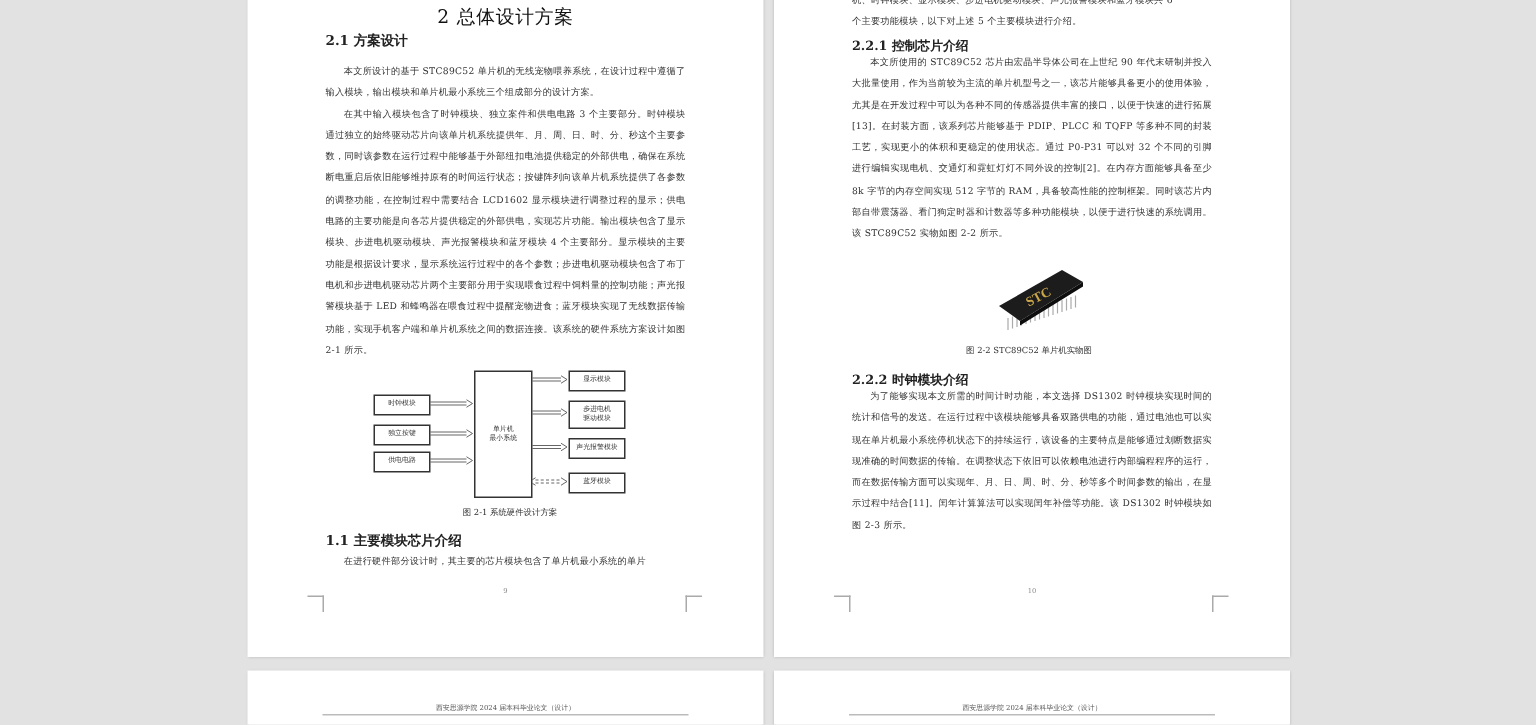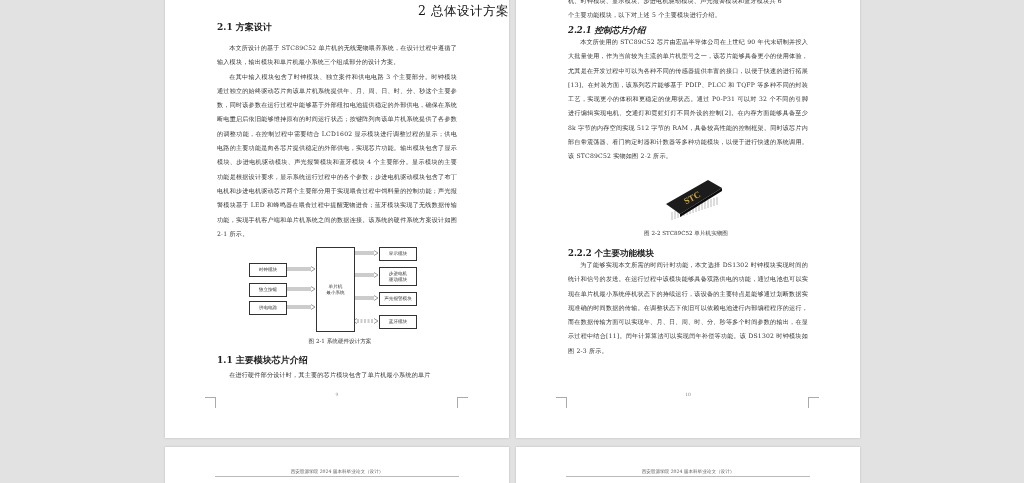--- a/index.html
+++ b/index.html
@@ -13,21 +13,21 @@
   .page {
     position:absolute; background:#fff;
     box-shadow: 0 0 2px rgba(0,0,0,0.18);
   }
   #page-9  { left:165px; top:-2px; width:344px; height:440px; }
   #page-10 { left:516px; top:-2px; width:344px; height:440px; }
   #page-11 { left:165px; top:447px; width:344px; height:60px; }
   #page-12 { left:516px; top:447px; width:344px; height:60px; }
 
   .chapter-title {
-    position:absolute; left:0; right:0; top:5px; text-align:right;
+    position:absolute; left:0; right:0; top:5px; text-align:center;
     font-size:12.5px; font-weight:normal; color:#111; letter-spacing:0.5px;
   }
   .h2 { position:absolute; font-size:9px; font-weight:bold; color:#222; }
   .h3 { position:absolute; font-size:8.5px; font-weight:bold; color:#222; }
   .para {
     position:absolute; font-size:6.1px; line-height:14.3px; color:#333;
     text-align:justify; letter-spacing:0.2px;
   }
   .para p { margin:0; text-indent:2em; }
   .para p.noindent { text-indent:0; }
@@ -102,21 +102,21 @@
   <div class="corner bl" style="left:40px; top:399px;"></div>
   <div class="corner br" style="left:292px; top:399px;"></div>
 </div>
 
 <div class="page" id="page-10">
   <div class="para" style="left:52px; top:-4px; width:240px;">
     <p class="noindent">机、时钟模块、显示模块、步进电机驱动模块、声光报警模块和蓝牙模块共 6</p>
     <p class="noindent">个主要功能模块，以下对上述 5 个主要模块进行介绍。</p>
   </div>
 
-  <div class="h3" style="left:52px; top:27px;font-style:italic;">2.2.1 控制芯片介绍</div>
+  <div class="h3" style="left:52px; top:27px;">2.2.1 控制芯片介绍</div>
   <div class="para" style="left:52px; top:37px; width:240px;">
     <p>本文所使用的 STC89C52 芯片由宏晶半导体公司在上世纪 90 年代末研制并投入大批量使用，作为当前较为主流的单片机型号之一，该芯片能够具备更小的使用体验，尤其是在开发过程中可以为各种不同的传感器提供丰富的接口，以便于快速的进行拓展[13]。在封装方面，该系列芯片能够基于 PDIP、PLCC 和 TQFP 等多种不同的封装工艺，实现更小的体积和更稳定的使用状态。通过 P0-P31 可以对 32 个不同的引脚进行编辑实现电机、交通灯和霓虹灯灯不同外设的控制[2]。在内存方面能够具备至少 8k 字节的内存空间实现 512 字节的 RAM，具备较高性能的控制框架。同时该芯片内部自带震荡器、看门狗定时器和计数器等多种功能模块，以便于进行快速的系统调用。该 STC89C52 实物如图 2-2 所示。</p>
   </div>
 
   <div class="chip">
     <svg width="60" height="50" viewBox="0 0 60 50">
       <g stroke="#aaa" stroke-width="0.8">
         <line x1="8" y1="36" x2="8" y2="44"></line>
           <line x1="11" y1="35" x2="11" y2="43"></line>
           <line x1="14" y1="34" x2="14" y2="42"></line>
@@ -134,21 +134,21 @@
           <line x1="50" y1="22" x2="50" y2="30"></line>
         <line x1="53" y1="21" x2="53" y2="29"></line>
       </g>
       <polygon points="2,28 44,4 58,12 16,38" fill="#1c1c1c"></polygon>
       <polygon points="16,38 58,12 58,15 16,41" fill="#0d0d0d"></polygon>
       <text x="20" y="27" font-size="9" fill="#c9a44a" font-family="Liberation Serif, serif" font-weight="bold" transform="rotate(-28 24 24)">STC</text>
     </svg>
   </div>
   <div class="caption" style="left:90px; top:232px; width:160px;">图 2-2 STC89C52 单片机实物图</div>
 
-  <div class="h3" style="left:52px; top:250px;">2.2.2 个主要功能模块</div>
+  <div class="h3" style="left:52px; top:250px;">2.2.2 时钟模块介绍</div>
   <div class="para" style="left:52px; top:260px; width:240px;">
     <p>为了能够实现本文所需的时间计时功能，本文选择 DS1302 时钟模块实现时间的统计和信号的发送。在运行过程中该模块能够具备双路供电的功能，通过电池也可以实现在单片机最小系统停机状态下的持续运行，该设备的主要特点是能够通过划断数据实现准确的时间数据的传输。在调整状态下依旧可以依赖电池进行内部编程程序的运行，而在数据传输方面可以实现年、月、日、周、时、分、秒等多个时间参数的输出，在显示过程中结合[11]。闰年计算算法可以实现闰年补偿等功能。该 DS1302 时钟模块如图 2-3 所示。</p>
   </div>
 
   <div class="page-num" style="left:162px; top:394px;">10</div>
   <div class="corner bl" style="left:40px; top:399px;"></div>
   <div class="corner br" style="left:292px; top:399px;"></div>
 </div>
 
 <div class="page" id="page-11">

